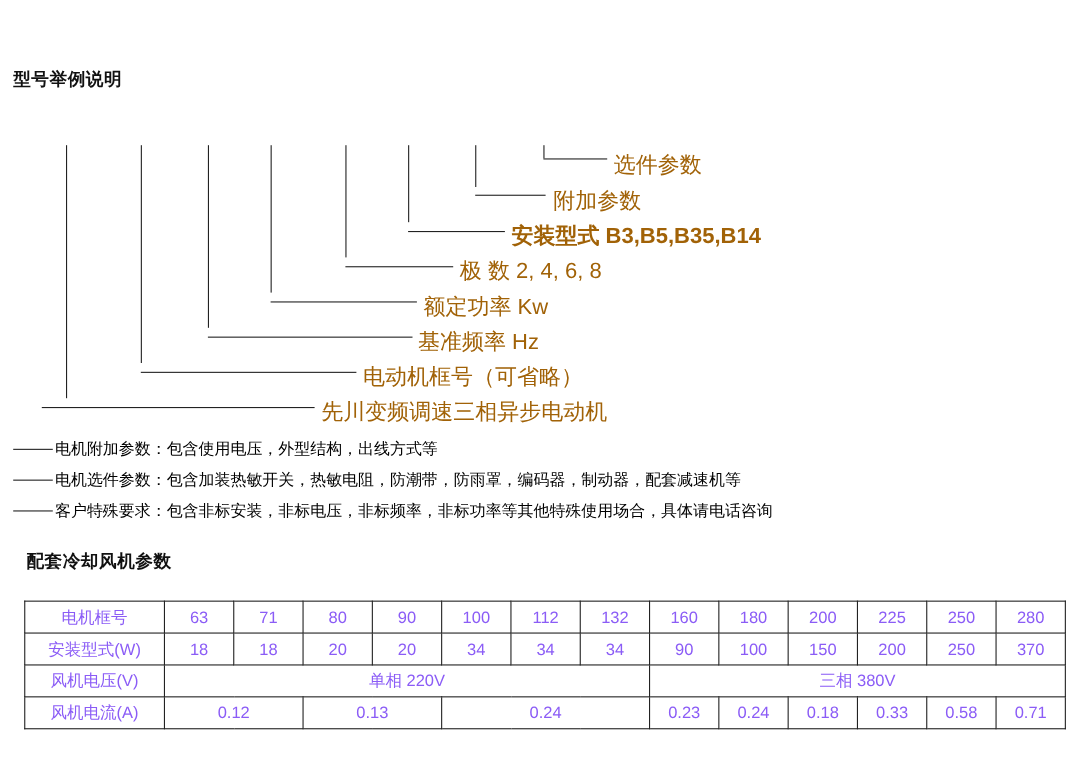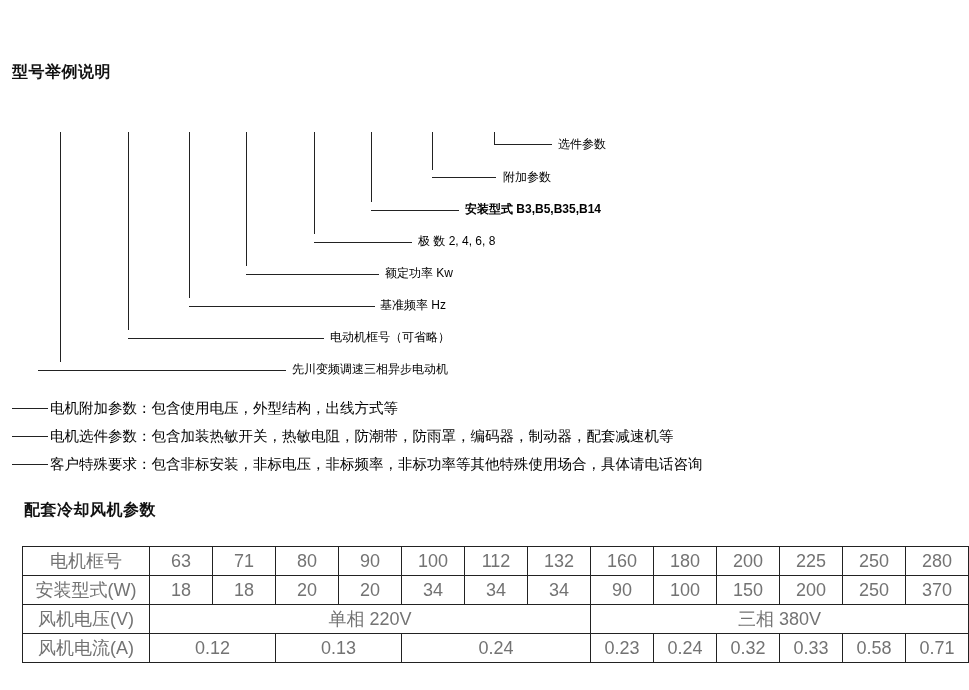--- a/index.html
+++ b/index.html
@@ -54,22 +54,22 @@
     width: 1px;
     background: #222;
   }
   .hline {
     position: absolute;
     height: 1px;
     background: #222;
   }
   .label {
     position: absolute;
-    font-size: 12px;
-    color: #000000;
+    font-size: 20px;
+    color: #a16207;
     white-space: nowrap;
   }
   .label.b { font-weight: bold; }
 
   
   .note {
     position: absolute;
     font-size: 14.5px;
     color: #000000;
     white-space: nowrap;
@@ -86,22 +86,22 @@
     position: absolute;
     left: 22px;
     top: 502px;
     border-collapse: collapse;
     table-layout: fixed;
   }
   .fan-table td {
     border: 1px solid #222;
     height: 28px;
     text-align: center;
-    font-size: 18px;
-    color: #737373;
+    font-size: 15px;
+    color: #8b5cf6;
     padding: 0 2px;
     white-space: nowrap;
   }
   .fan-table td.head {
     font-weight: normal;
     width: 122px;
   }
   .fan-table td.c { width: 58px; }
 
   .table-note {
@@ -197,21 +197,21 @@
         <td colspan="7">单相 220V</td>
         <td colspan="6">三相 380V</td>
       </tr>
       <tr>
         <td class="head">风机电流(A)</td>
         <td colspan="2">0.12</td>
         <td colspan="2">0.13</td>
         <td colspan="3">0.24</td>
         <td>0.23</td>
         <td>0.24</td>
-        <td>0.32</td>
+        <td>0.18</td>
         <td>0.33</td>
         <td>0.58</td>
         <td>0.71</td>
       </tr>
     </tbody>
   </table>
 
   <div class="table-note">备注：特殊要求请洽询</div>
 
 </div>

